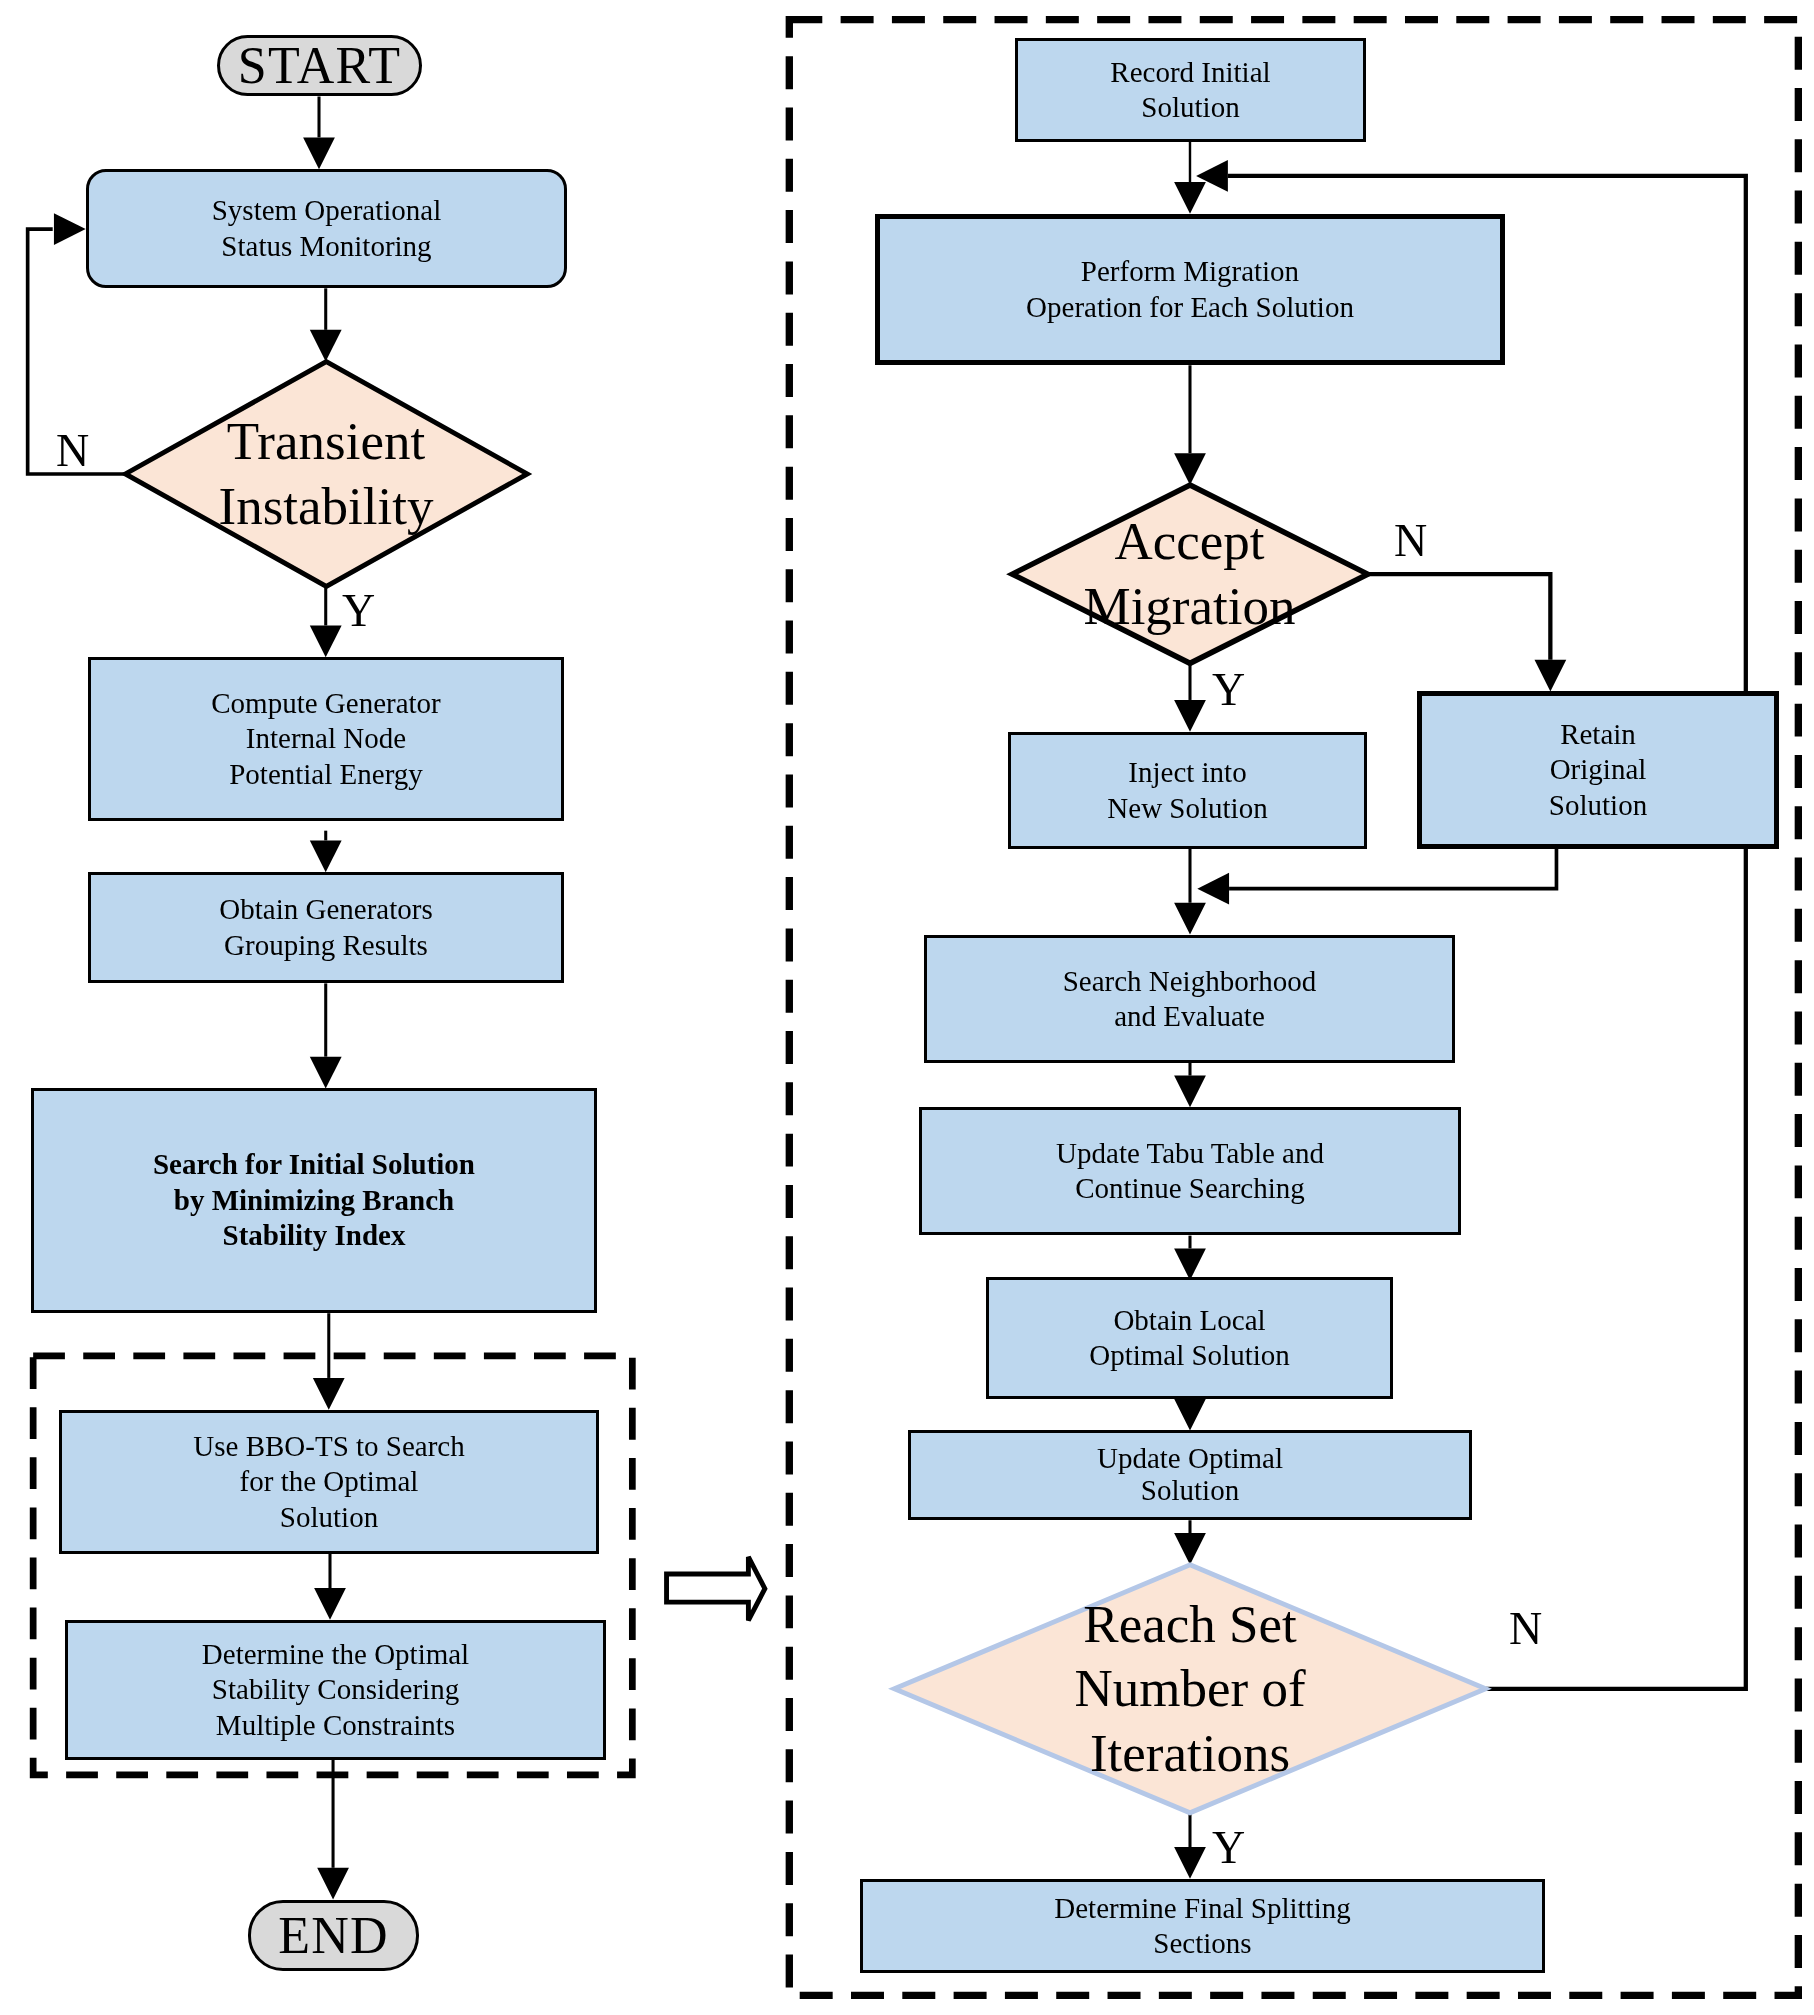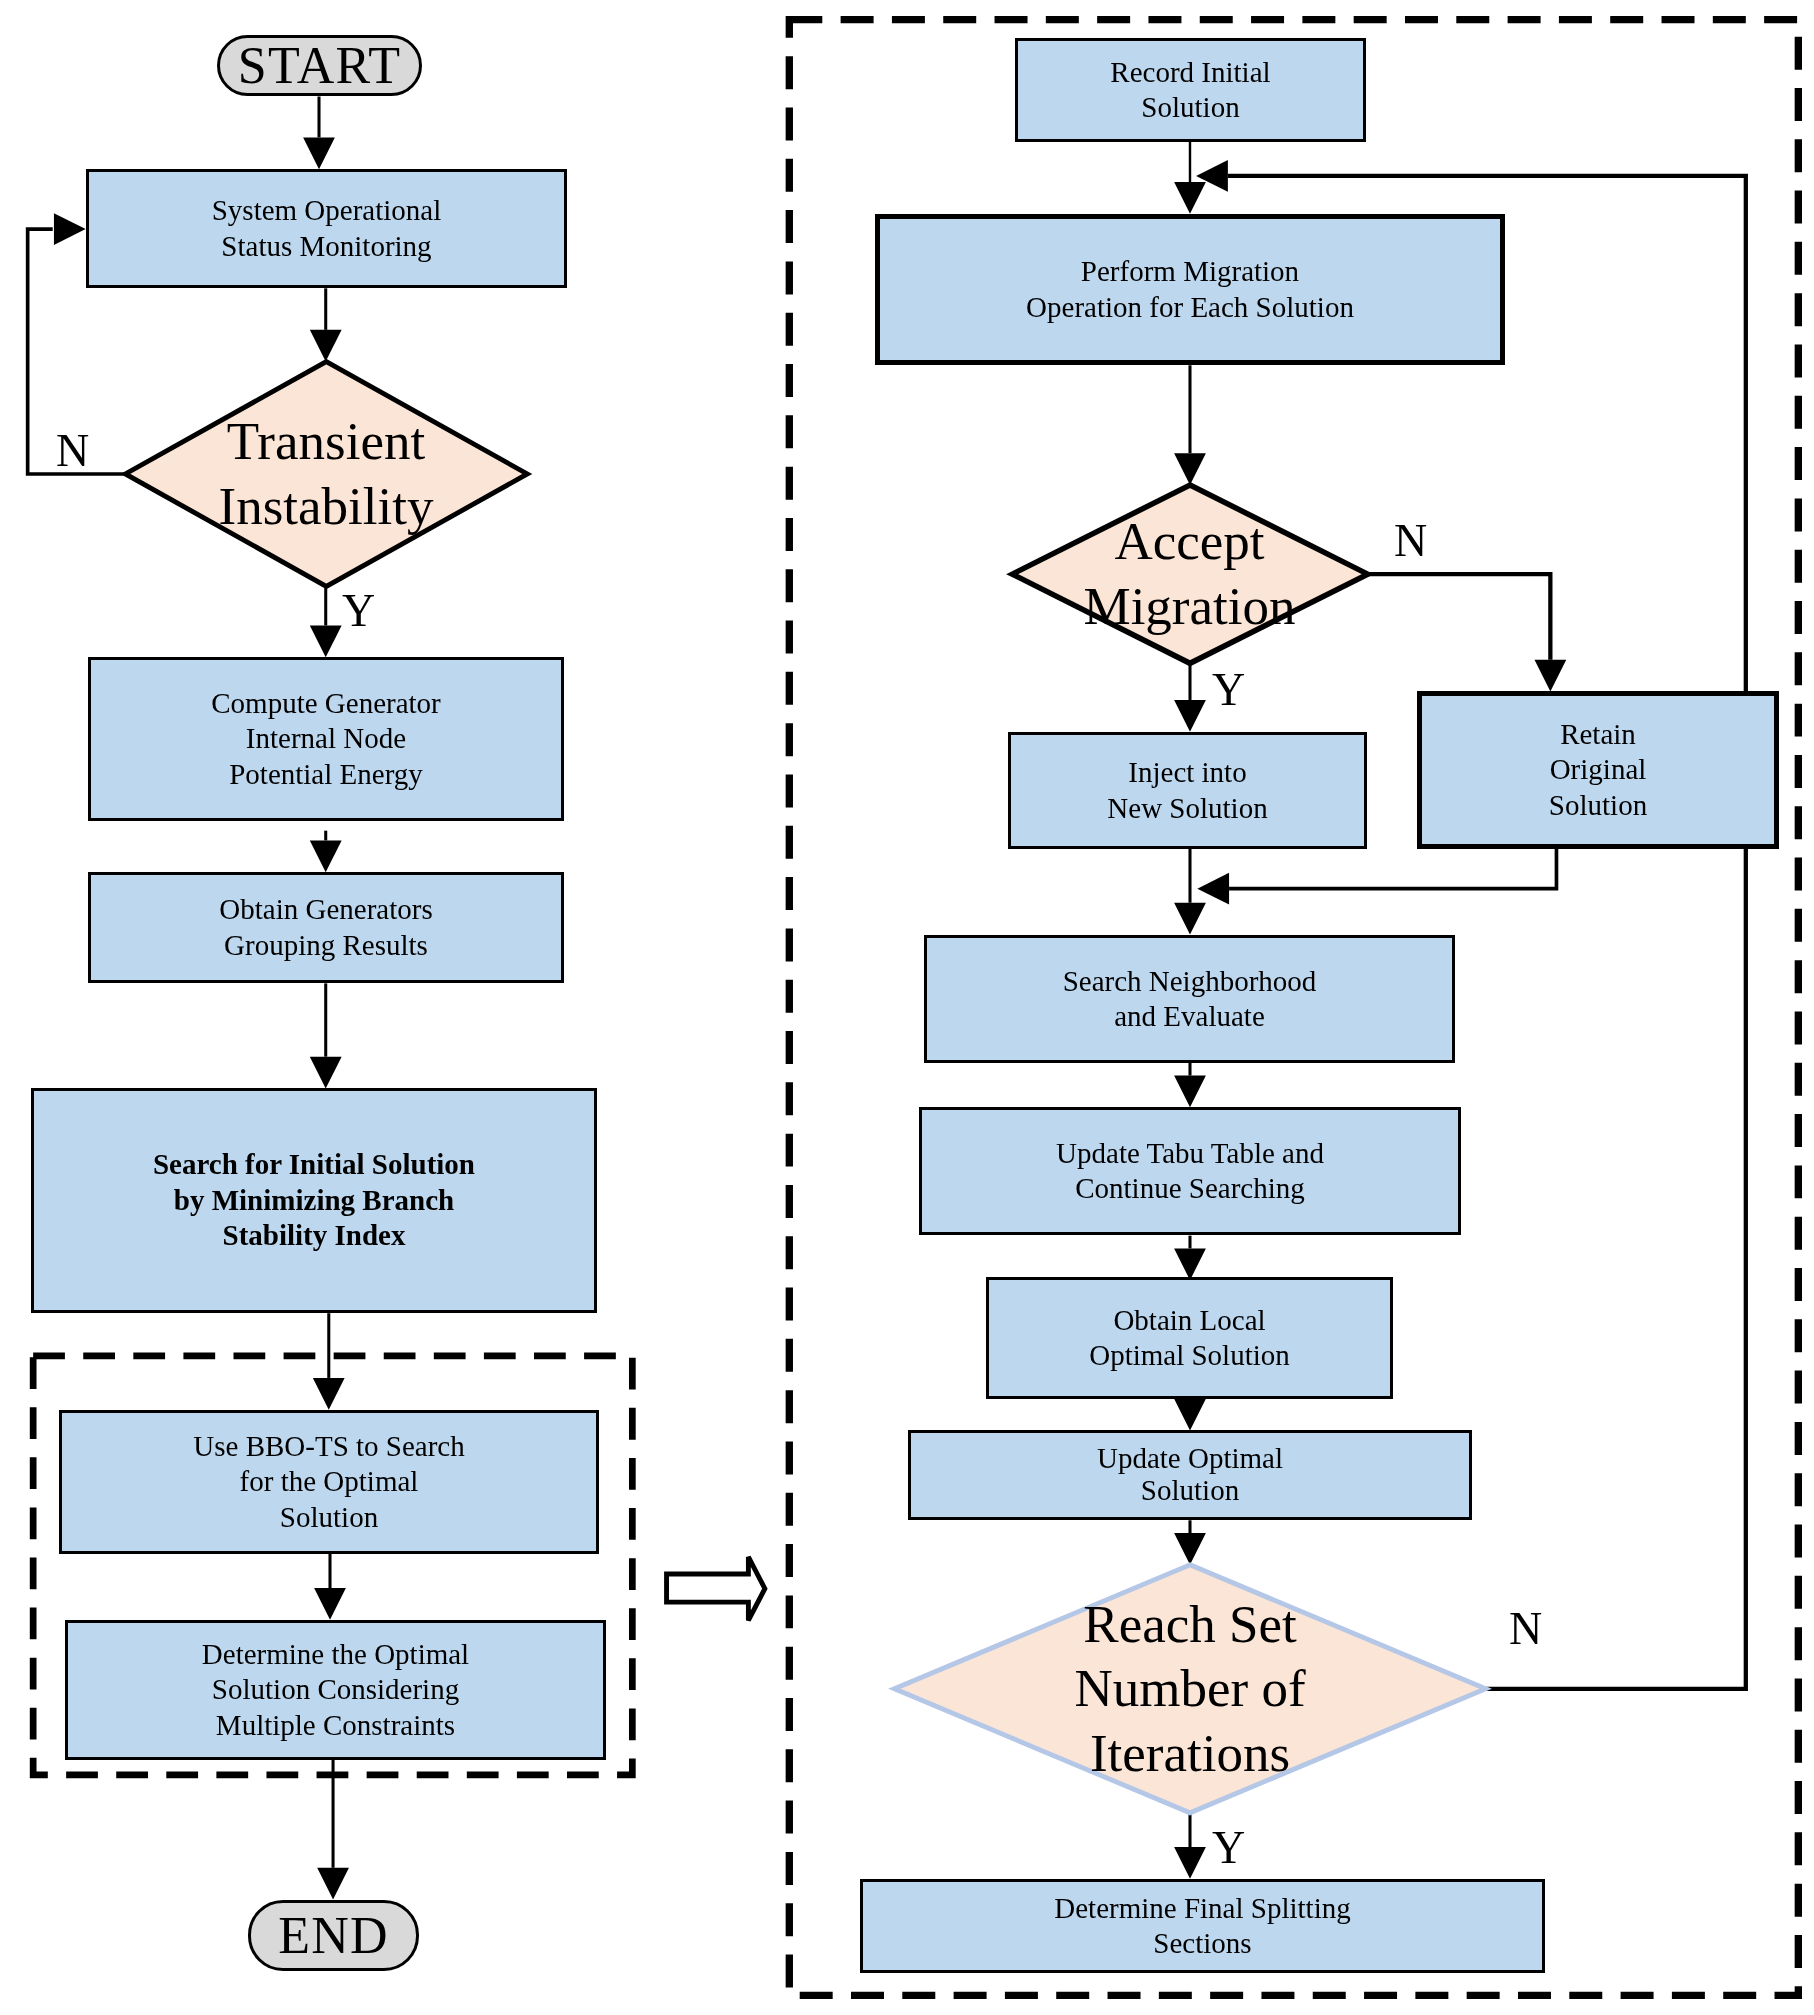--- a/index.html
+++ b/index.html
@@ -101,37 +101,37 @@
     <polygon points="1948,3076 1922,3024 1974,3024" fill="var(--outline)"></polygon>
 
     <polygon points="534,592 863,776 534,960 205,776" fill="var(--decision-fill)" stroke="var(--outline)" stroke-width="8"></polygon>
     <polygon points="1948,794 2239,940 1948,1086 1657,940" fill="var(--decision-fill)" stroke="var(--outline)" stroke-width="9"></polygon>
     <polygon points="1948,2562 2432,2765 1948,2968 1464,2765" fill="var(--decision-fill)" stroke="var(--decision-soft-stroke)" stroke-width="8"></polygon>
 
     <polygon points="1091,2577 1225,2577 1225,2549 1252,2601 1225,2653 1225,2623 1091,2623" fill="#ffffff" stroke="var(--outline)" stroke-width="8"></polygon>
   </svg>
 
   <div class="node terminal" style="left:217px;top:35px;width:205px;height:61px;">START</div>
-  <div class="node process" style="left:86px;top:169px;width:481px;height:119px;">System Operational
+  <div class="node process" style="left:86px;top:169px;width:481px;height:119px;border-radius:20px;">System Operational
 Status Monitoring</div>
   <div class="dlabel" style="left:155px;top:419px;width:342px;height:110px;">Transient
 Instability</div>
   <div class="node process" style="left:88px;top:657px;width:476px;height:164px;">Compute Generator
 Internal Node
 Potential Energy</div>
   <div class="node process" style="left:88px;top:872px;width:476px;height:111px;">Obtain Generators
 Grouping Results</div>
   <div class="node process" style="left:31px;top:1088px;width:566px;height:225px;font-weight:bold;">Search for Initial Solution
 by Minimizing Branch
 Stability Index</div>
   <div class="node process" style="left:59px;top:1410px;width:540px;height:144px;">Use BBO-TS to Search
 for the Optimal
 Solution</div>
   <div class="node process" style="left:65px;top:1620px;width:541px;height:140px;">Determine the Optimal
-Solution Considering
+Stability Considering
 Multiple Constraints</div>
   <div class="node terminal" style="left:248px;top:1900px;width:171px;height:71px;">END</div>
 
   <div class="node process" style="left:1015px;top:38px;width:351px;height:104px;">Record Initial
 Solution</div>
   <div class="node process heavy" style="left:875px;top:214px;width:630px;height:151px;">Perform Migration
 Operation for Each Solution</div>
   <div class="dlabel" style="left:1037px;top:518px;width:305px;height:112px;">Accept
 Migration</div>
   <div class="node process" style="left:1008px;top:732px;width:359px;height:117px;">Inject into

